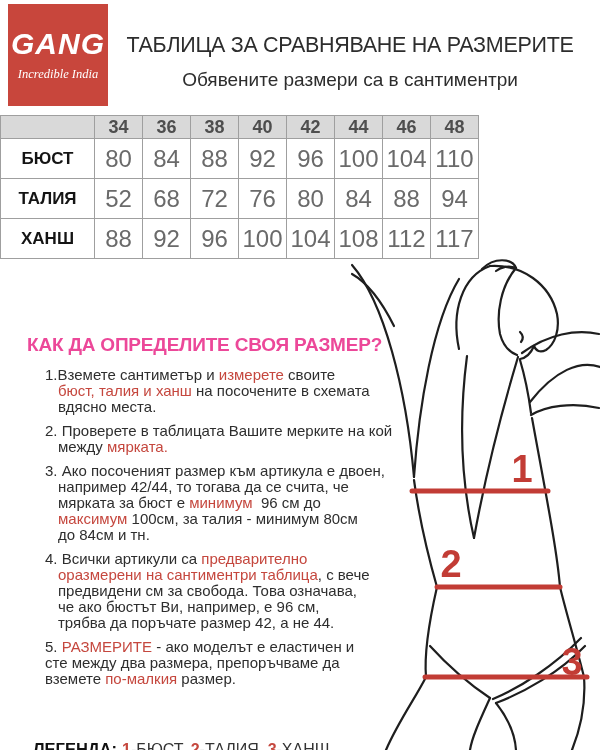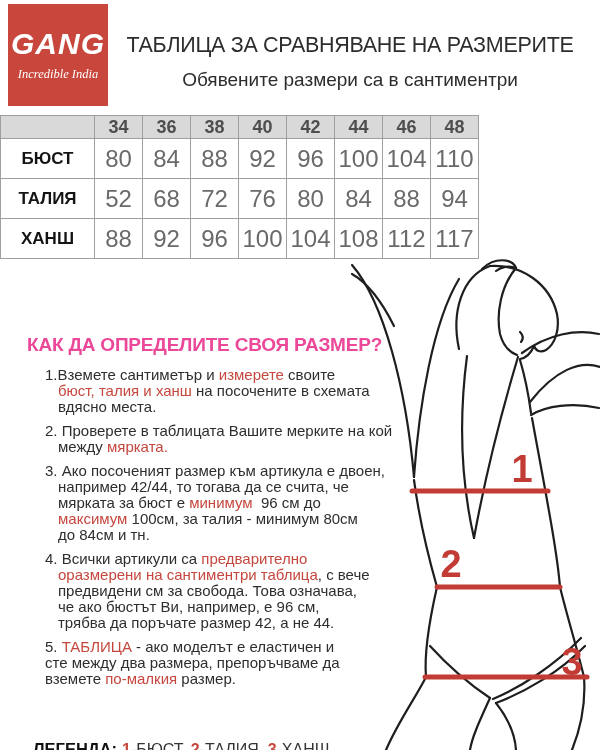--- a/index.html
+++ b/index.html
@@ -116,21 +116,21 @@
       </tbody>
   </table>
 
   <div class="h-howto">КАК ДА ОПРЕДЕЛИТЕ СВОЯ РАЗМЕР?</div>
 
   <ol class="instructions">
       <li><span>1.</span><span>Вземете сантиметър и </span><span class="red">измерете</span><span> своите</span><br><span class="red">бюст, талия и ханш</span><span> на посочените в схемата</span><br><span>вдясно места.</span></li>
       <li><span>2. </span><span>Проверете в таблицата Вашите мерките на кой</span><br><span>между </span><span class="red">мярката.</span></li>
       <li><span>3. </span><span>Ако посоченият размер към артикула е двоен,</span><br><span>например 42/44, то тогава да се счита, че</span><br><span>мярката за бюст е </span><span class="red">минимум</span><span>  96 см до</span><br><span class="red">максимум</span><span> 100см, за талия - минимум 80см</span><br><span>до 84см и тн.</span></li>
       <li><span>4. </span><span>Всички артикули са </span><span class="red">предварително</span><br><span class="red">оразмерени на сантиментри таблица</span><span>, с вече</span><br><span>предвидени см за свобода. Това означава,</span><br><span>че ако бюстът Ви, например, е 96 см,</span><br><span>трябва да поръчате размер 42, а не 44.</span></li>
-      <li class="flush"><span>5. </span><span class="red">ТАБЛИЦА</span><span> - ако моделът е еластичен и</span><br><span>сте между два размера, препоръчваме да</span><br><span>вземете </span><span class="red">по-малкия</span><span> размер.</span></li>
+      <li class="flush"><span>5. </span><span class="red">РАЗМЕРИТЕ</span><span> - ако моделът е еластичен и</span><br><span>сте между два размера, препоръчваме да</span><br><span>вземете </span><span class="red">по-малкия</span><span> размер.</span></li>
     </ol>
 
   <div class="legend">
     <span class="label">ЛЕГЕНДА:</span><span><span class="num">1</span><span>-БЮСТ, </span><span class="num">2</span><span>-ТАЛИЯ, </span><span class="num">3</span><span>-ХАНШ</span></span>
   </div>
 
   <svg class="figure" viewBox="0 0 250 500" aria-hidden="true">
     <g fill="none" stroke="#1e1e1e" stroke-width="2.2" stroke-linecap="round" stroke-linejoin="round">
 
       <path d="M109,99 C101,62 112,26 140,16"></path>

